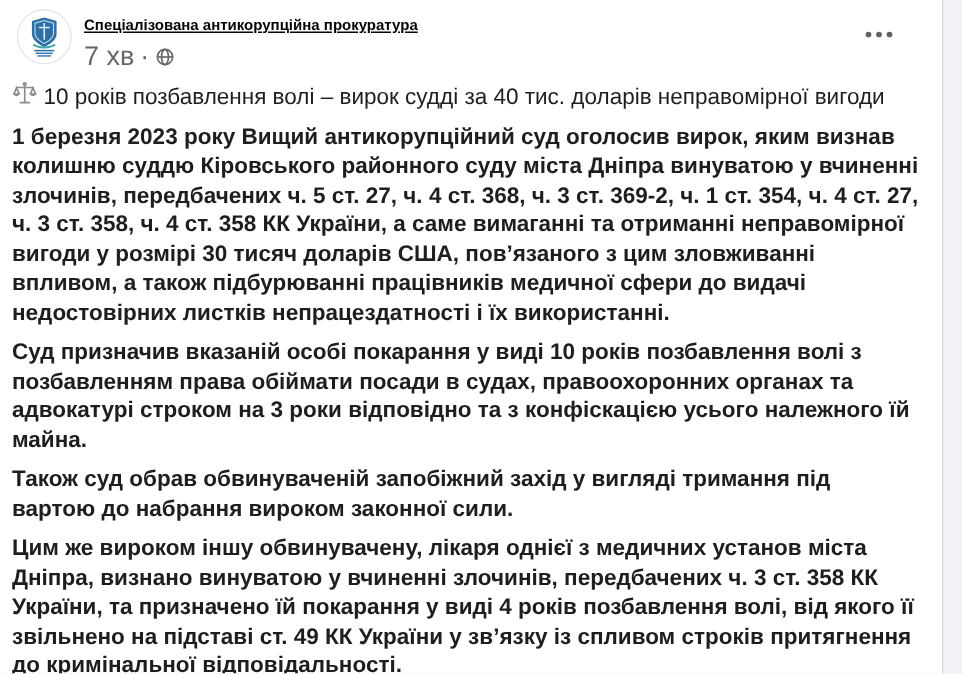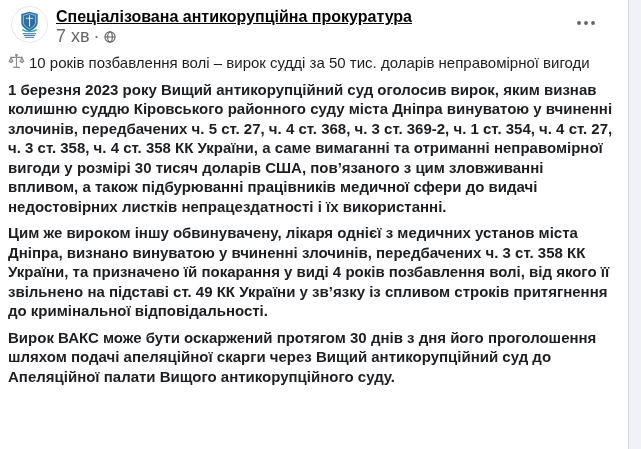--- a/index.html
+++ b/index.html
@@ -37,21 +37,21 @@
     cursor: pointer;
   }
   .header-info {
     margin-left: 8px;
     flex: 1 1 auto;
     min-width: 0;
     padding-top: 1px;
   }
   .page-name {
     display: inline-block;
-    font-size: 16px;
+    font-size: 10px;
     font-weight: 700;
     color: #050505;
     text-decoration: underline;
     cursor: pointer;
     line-height: 20px;
   }
   .meta-row {
     display: flex;
     align-items: center;
     gap: 4px;
@@ -141,22 +141,24 @@
           <g fill="none" stroke="#8a8d91" stroke-width="1.2" stroke-linecap="round">
             <line x1="9" y1="3" x2="9" y2="14.5"></line>
             <circle cx="9" cy="2.2" r="0.9"></circle>
             <line x1="3.2" y1="4.6" x2="14.8" y2="4.6"></line>
             <path d="M1.4 9 L3.2 4.8 L5 9"></path>
             <path d="M1.2 9 A2.2 2.2 0 0 0 5.2 9 Z" fill="#8a8d91" stroke-width="0.8"></path>
             <path d="M13 9 L14.8 4.8 L16.6 9"></path>
             <path d="M12.8 9 A2.2 2.2 0 0 0 16.8 9 Z" fill="#8a8d91" stroke-width="0.8"></path>
             <line x1="5.8" y1="15.2" x2="12.2" y2="15.2"></line>
           </g>
-        </svg><span>10 років позбавлення волі – вирок судді за 50 тис. доларів неправомірної вигоди</span>
+        </svg><span>10 років позбавлення волі – вирок судді за 40 тис. доларів неправомірної вигоди</span>
       </span>
 
       <div class="paragraph">1 березня 2023 року Вищий антикорупційний суд оголосив вирок, яким визнав колишню суддю Кіровського районного суду міста Дніпра винуватою у вчиненні злочинів, передбачених ч. 5 ст. 27, ч. 4 ст. 368, ч. 3 ст. 369-2, ч. 1 ст. 354, ч. 4 ст. 27, ч. 3 ст. 358, ч. 4 ст. 358 КК України, а саме вимаганні та отриманні неправомірної вигоди у розмірі 30 тисяч доларів США, пов’язаного з цим зловживанні впливом, а також підбурюванні працівників медичної сфери до видачі недостовірних листків непрацездатності і їх використанні.</div>
+      <div class="paragraph">Суд призначив вказаній особі покарання у виді 10 років позбавлення волі з позбавленням права обіймати посади в судах, правоохоронних органах та адвокатурі строком на 3 роки відповідно та з конфіскацією усього належного їй майна.</div>
+      <div class="paragraph">Також суд обрав обвинуваченій запобіжний захід у вигляді тримання під вартою до набрання вироком законної сили.</div>
       <div class="paragraph">Цим же вироком іншу обвинувачену, лікаря однієї з медичних установ міста Дніпра, визнано винуватою у вчиненні злочинів, передбачених ч. 3 ст. 358 КК України, та призначено їй покарання у виді 4 років позбавлення волі, від якого її звільнено на підставі ст. 49 КК України у зв’язку із спливом строків притягнення до кримінальної відповідальності.</div>
       <div class="paragraph">Вирок ВАКС може бути оскаржений протягом 30 днів з дня його проголошення шляхом подачі апеляційної скарги через Вищий антикорупційний суд до Апеляційної палати Вищого антикорупційного суду.</div>
     </div>
 
   </div>
 </div>
 
 </body></html>

